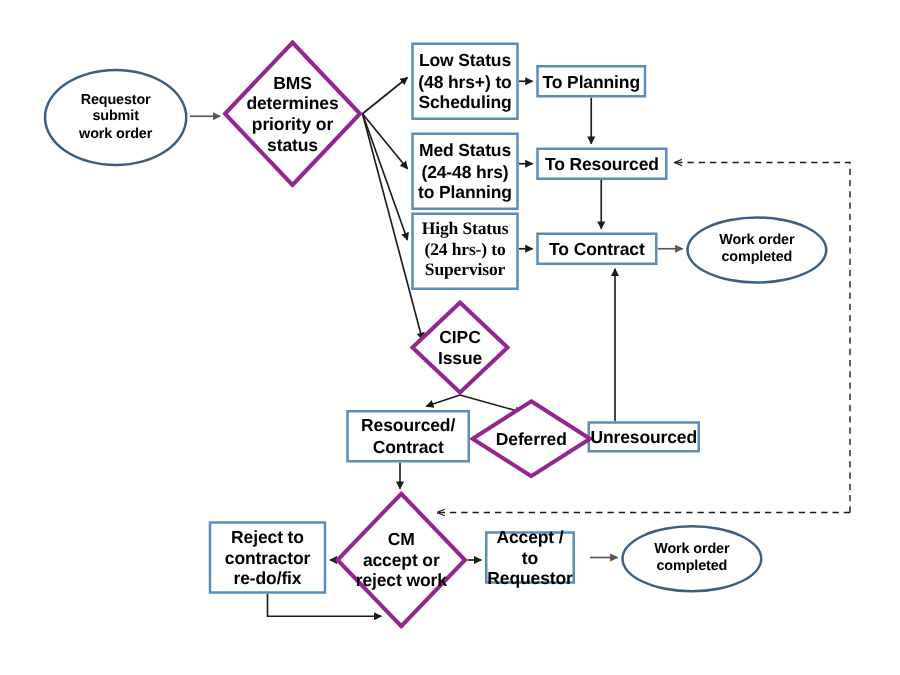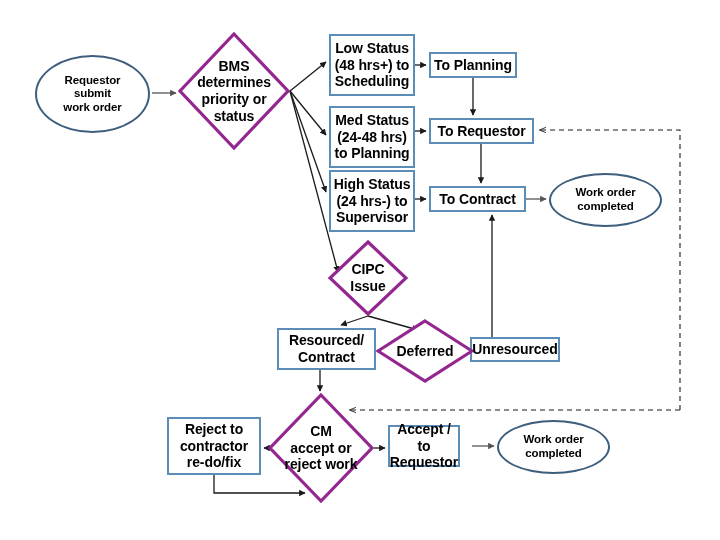--- a/index.html
+++ b/index.html
@@ -148,32 +148,32 @@
 (48 hrs+) to
 Scheduling</span>
   </div>
 
   <div class="node rect" style="left:329px; top:106px; width:86px; height:62px;">
     <span class="label">Med Status
 (24-48 hrs)
 to Planning</span>
   </div>
 
-  <div class="node rect" style="left:329px; top:170px; width:86px; height:62px;">
+  <div class="node rect" style="left:329px; top:170px; width:86px; height:62px;font-family:Liberation Serif, serif;">
     <span class="label">High Status
 (24 hrs-) to
 Supervisor</span>
   </div>
 
   <div class="node rect" style="left:429px; top:52px; width:88px; height:26px;">
     <span class="label">To Planning</span>
   </div>
 
   <div class="node rect" style="left:429px; top:118px; width:105px; height:26px;">
-    <span class="label">To Requestor</span>
+    <span class="label">To Resourced</span>
   </div>
 
   <div class="node rect" style="left:429px; top:186px; width:97px; height:26px;">
     <span class="label">To Contract</span>
   </div>
 
   <div class="node ellipse" style="left:549px; top:173px; width:113px; height:54px;">
     <span class="label">Work order
 completed</span>
   </div>

